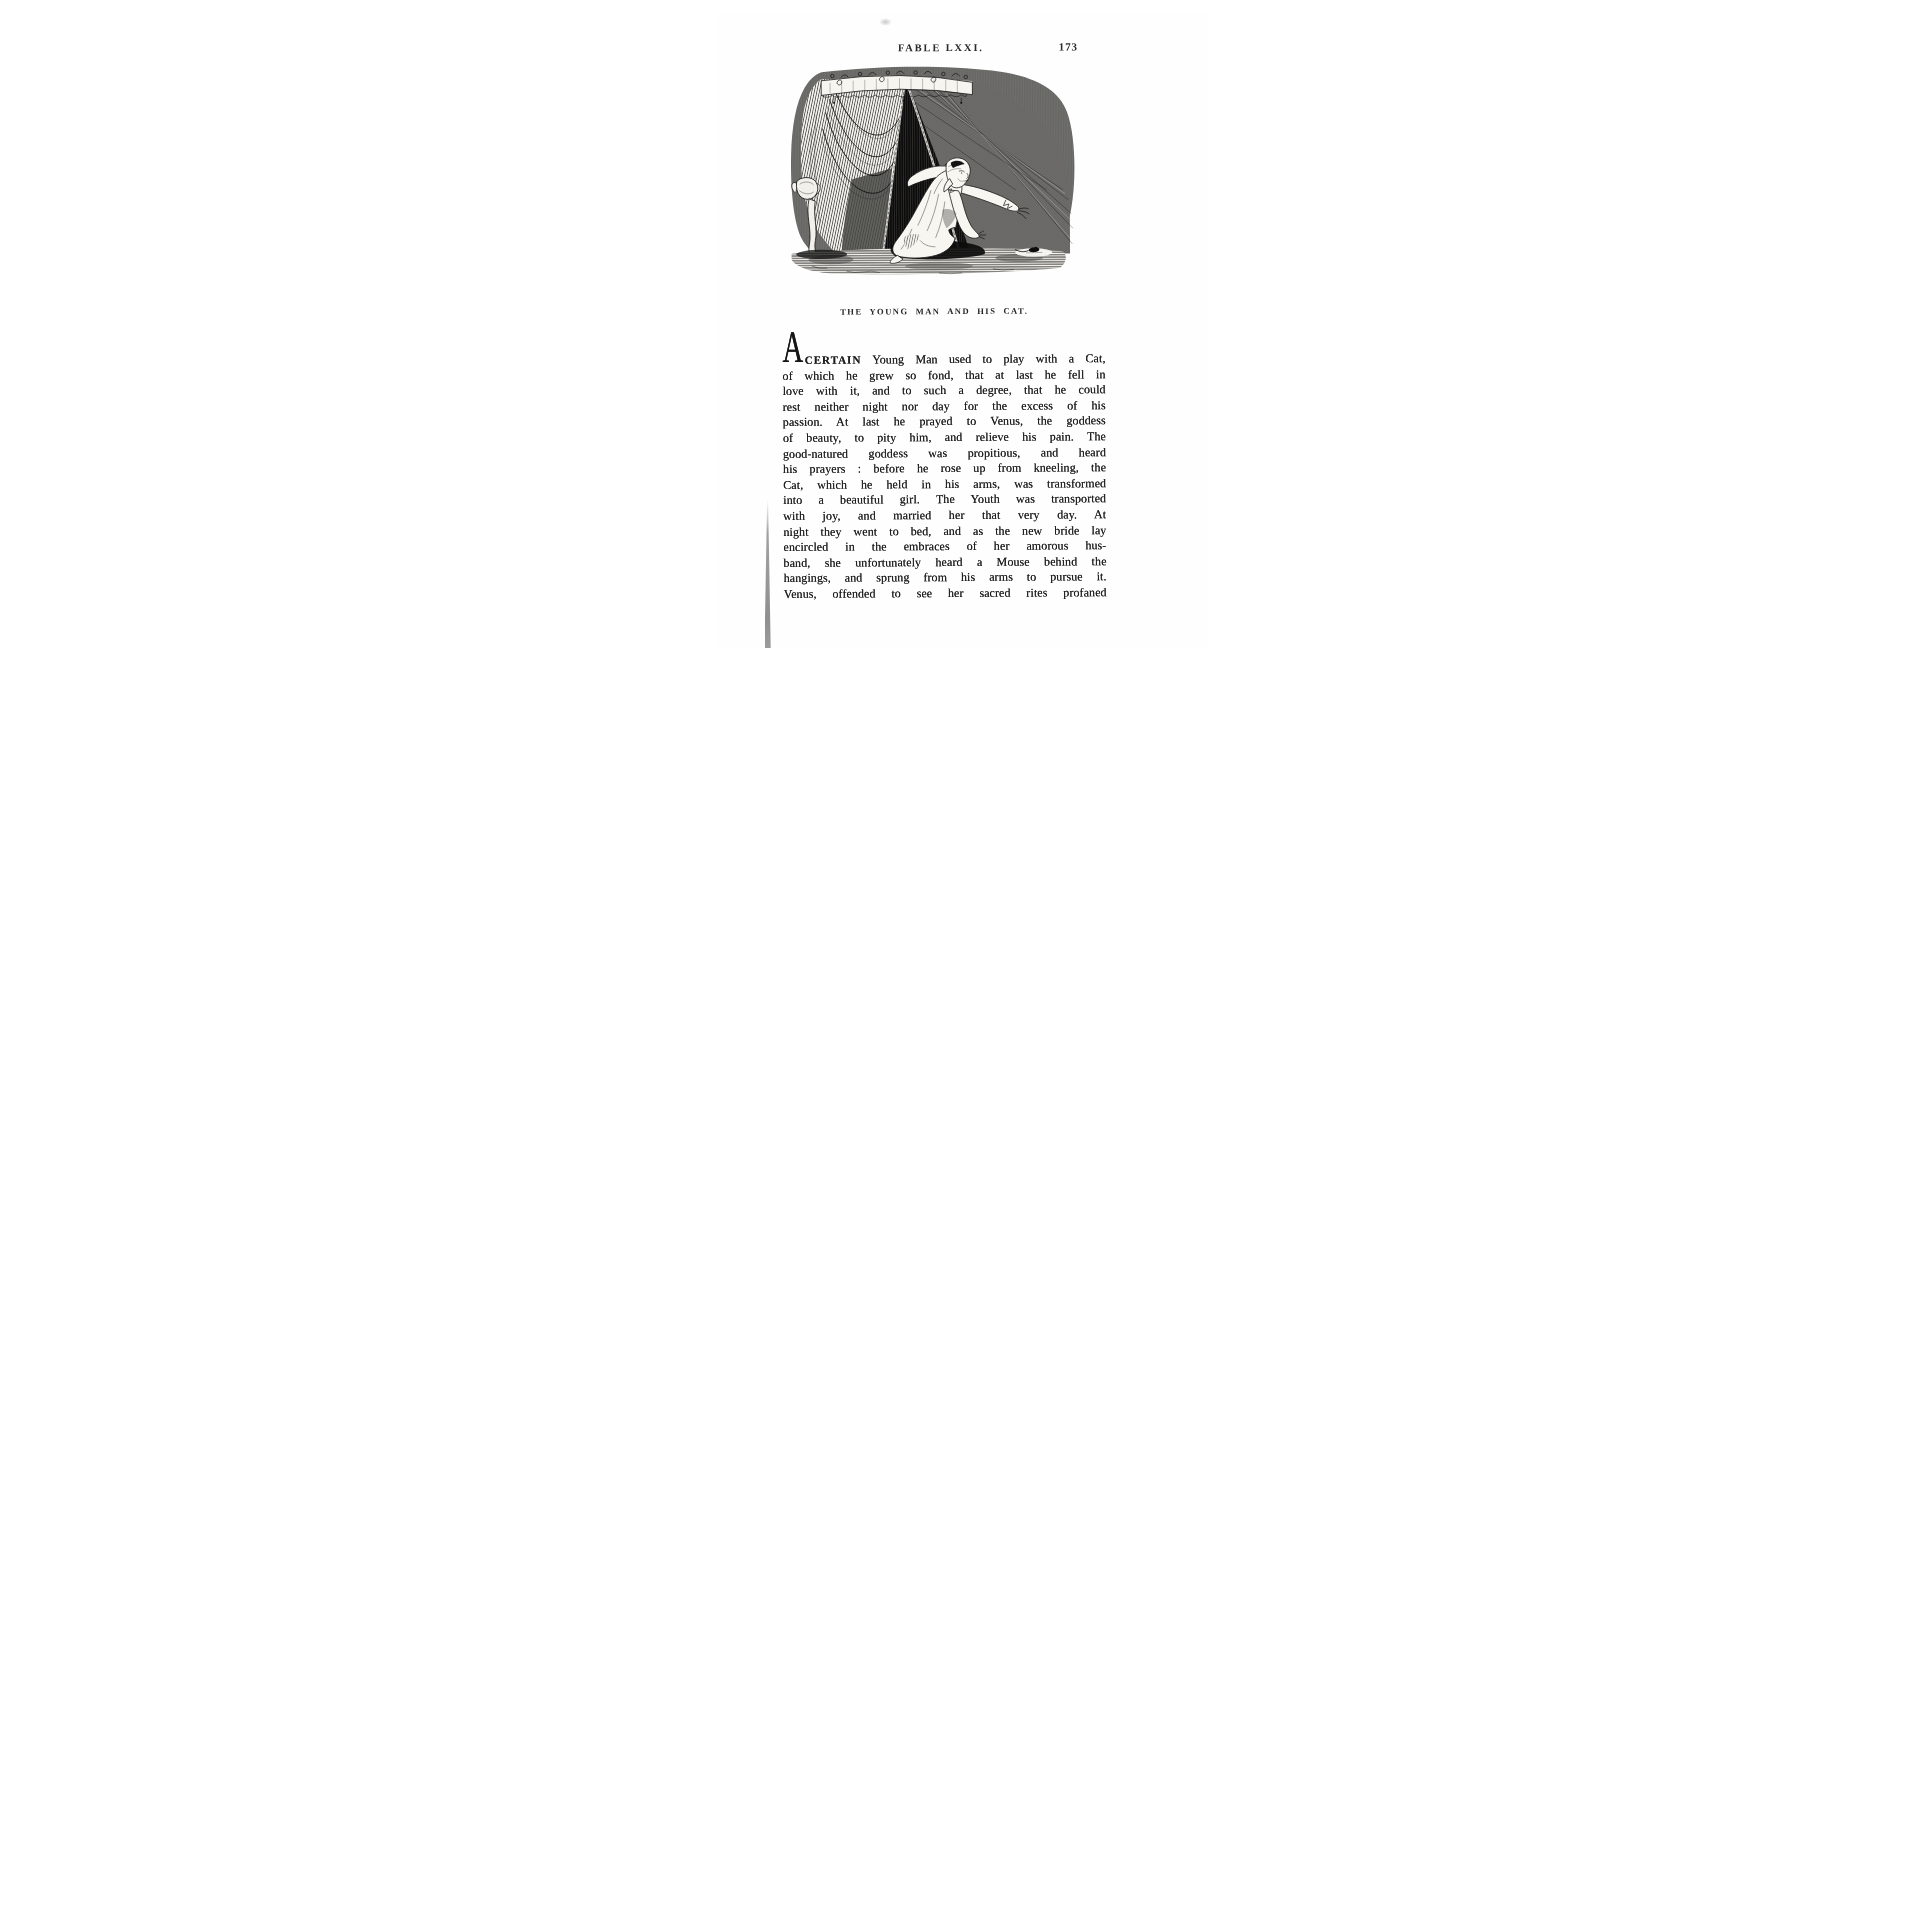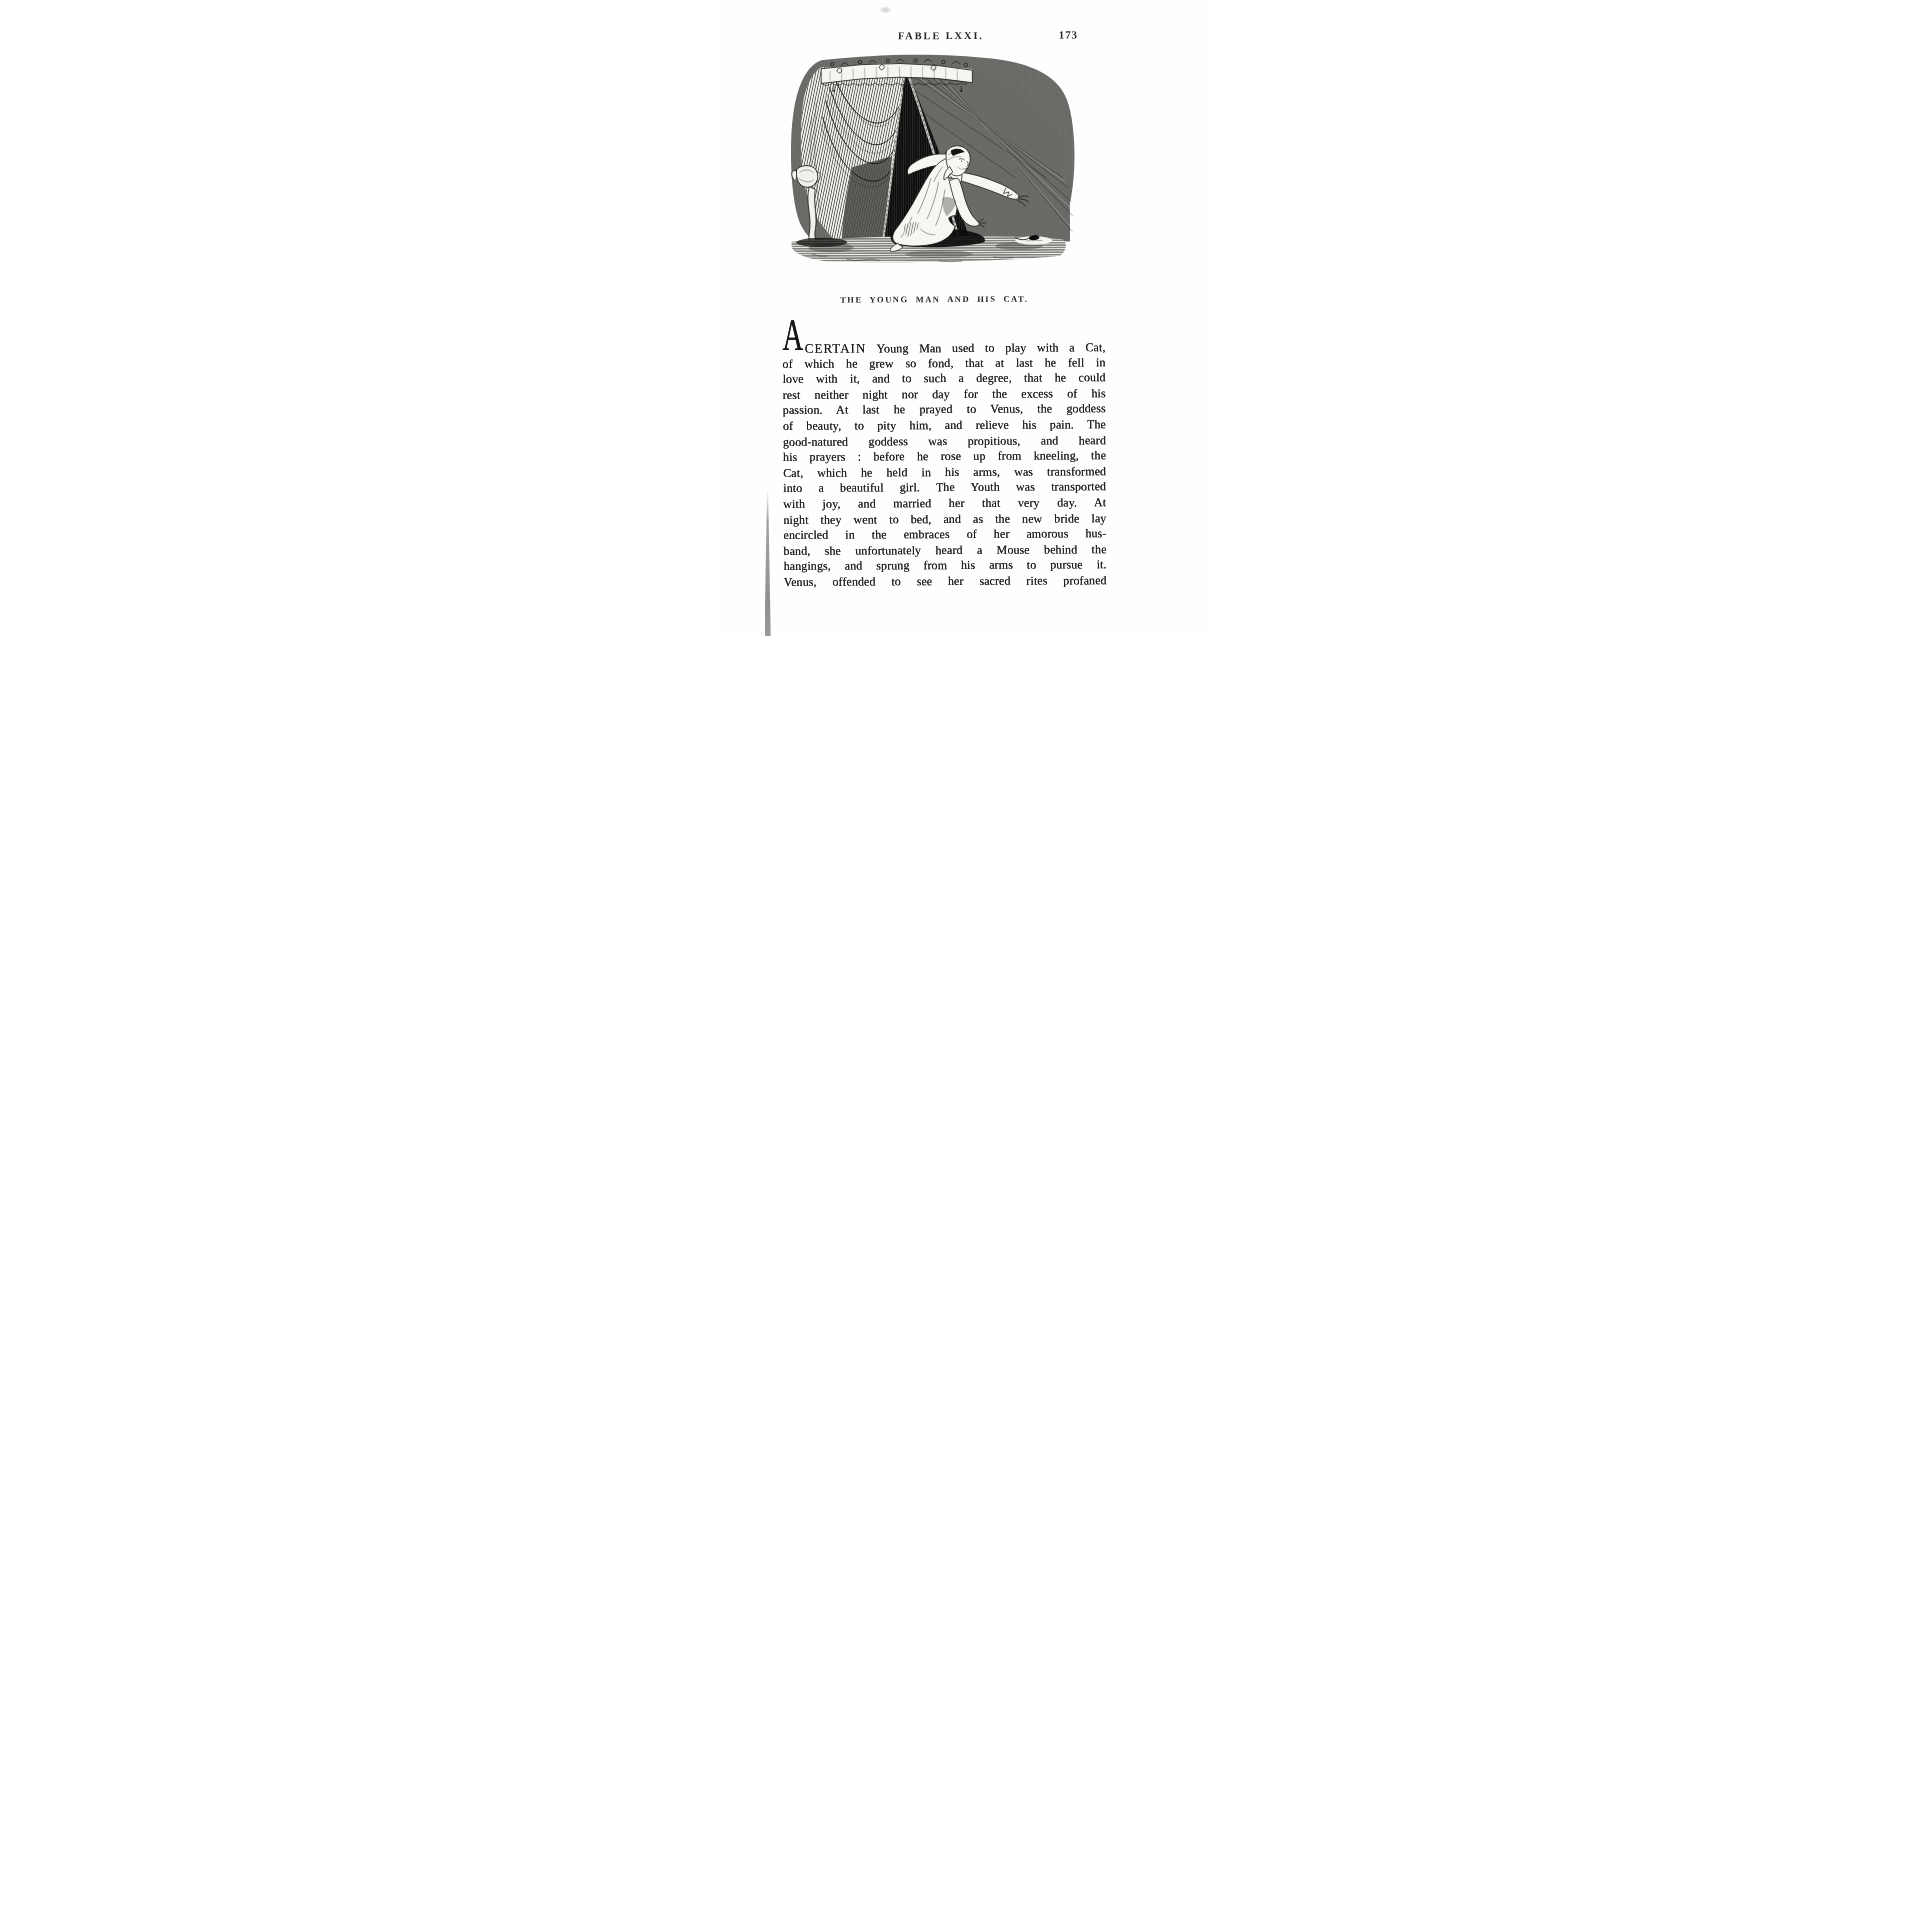--- a/index.html
+++ b/index.html
@@ -1,17 +1,17 @@
 <!DOCTYPE html>
 <html style="font-size:6.2px"><head>
 <meta charset="utf-8">
 <style>
   html,body{margin:0;padding:0;background:#ffffff;}
   .page{
-    position:relative; width:491px; height:636px; margin:0 auto;
+    position:relative; width:491px; height:636px; margin:12px auto;
     background:#fefefe; overflow:hidden;
     font-family:"Liberation Serif", serif; color:#1e1e1e;
   }
   .tilt{position:absolute; inset:0; transform:rotate(-0.3deg); transform-origin:50% 40%;}
   
   .running-title{
     position:absolute; left:64px; top:30px; width:320px; text-align:center;
     font-size:10.4px; font-weight:700; letter-spacing:1.9px; color:#2a2a2a;
   }
   .folio{
@@ -31,21 +31,21 @@
     font-size:12px; line-height:15.6px; word-spacing:0.4px; letter-spacing:0.1px;
     text-shadow:0 0 0.2px rgba(25,25,25,.85);
   }
   .bodyline{ text-align:justify; text-align-last:justify; height:15.6px; }
   .bodyline.first{ position:relative; padding-left:22.3px; }
   .dropcap{
     position:absolute; left:0; top:-28px; font-size:45px; line-height:1;
     transform:scaleX(.64); transform-origin:left top; color:#161616;
     text-shadow:0 0 0.3px rgba(20,20,20,.9);
   }
-  .smallcaps{ font-size:13px; letter-spacing:1px; }
+  .smallcaps{ font-size:11px; letter-spacing:1px;font-weight:bold; }
   
   .smudge{
     position:absolute; left:161px; top:6.2px; width:13px; height:7.7px; border-radius:50%;
     background:radial-gradient(ellipse at center, rgba(120,120,120,.4), rgba(120,120,120,0) 70%);
   }
   .gutter-line{
     position:absolute; left:47px; top:488px; width:6.2px; height:148px;
     background:linear-gradient(to bottom, rgba(150,150,150,0), #a2a2a2 22%, #8f8f8f 80%, #9b9b9b);
     clip-path:polygon(42% 0, 58% 0, 100% 100%, 0 100%);
     filter:blur(0.2px);

